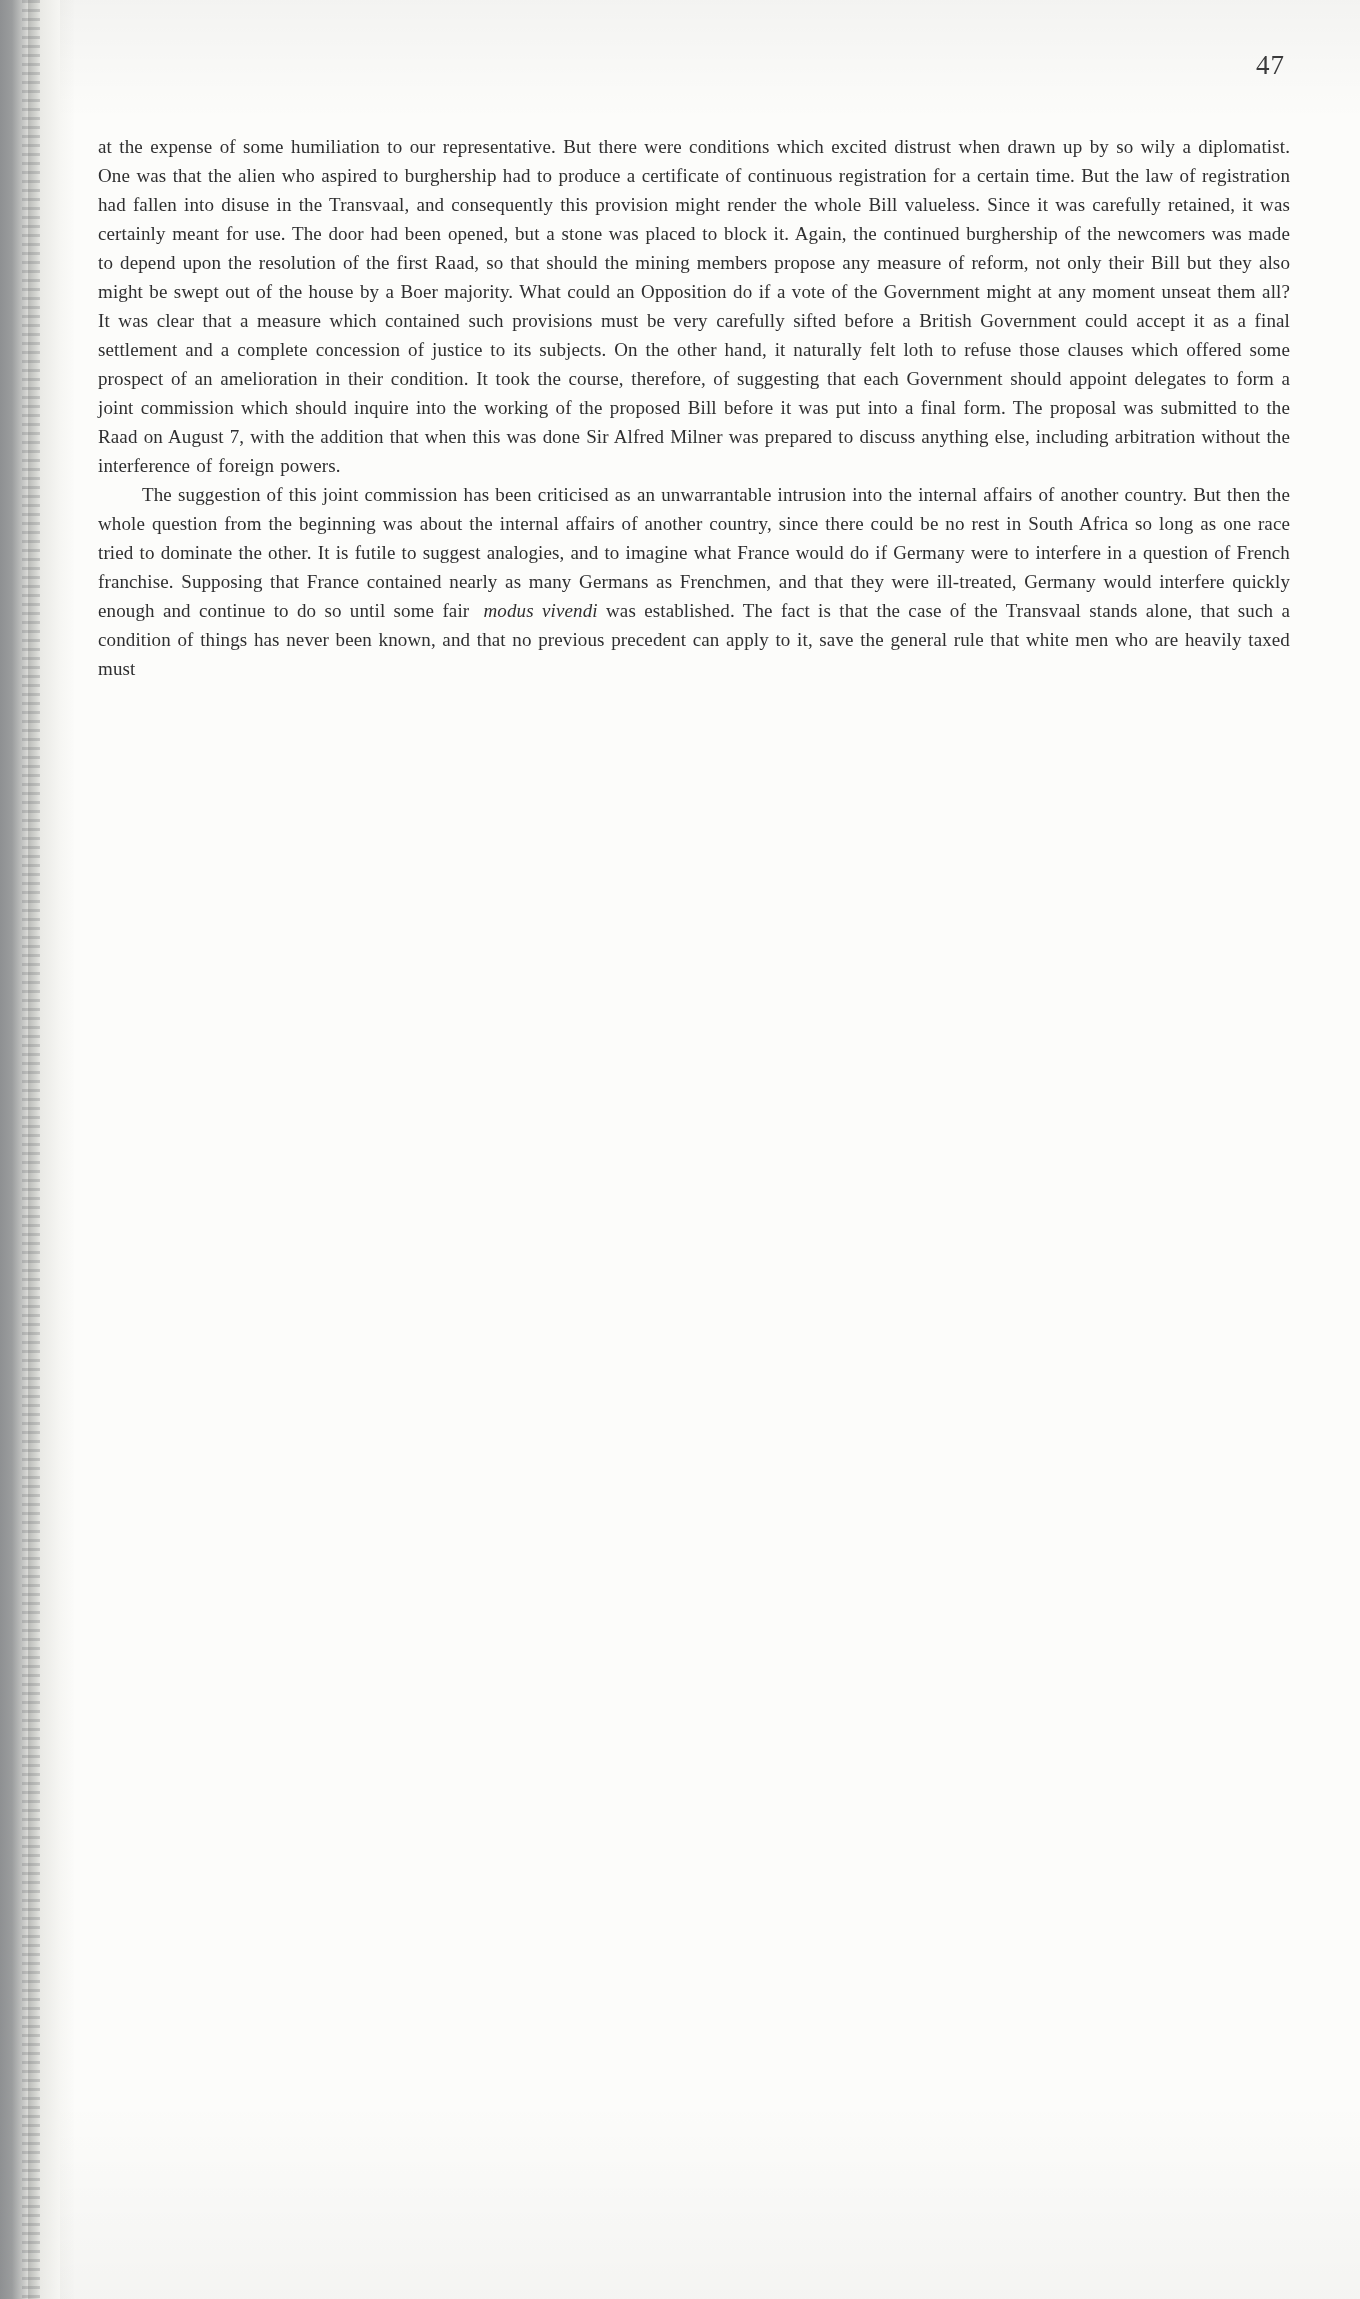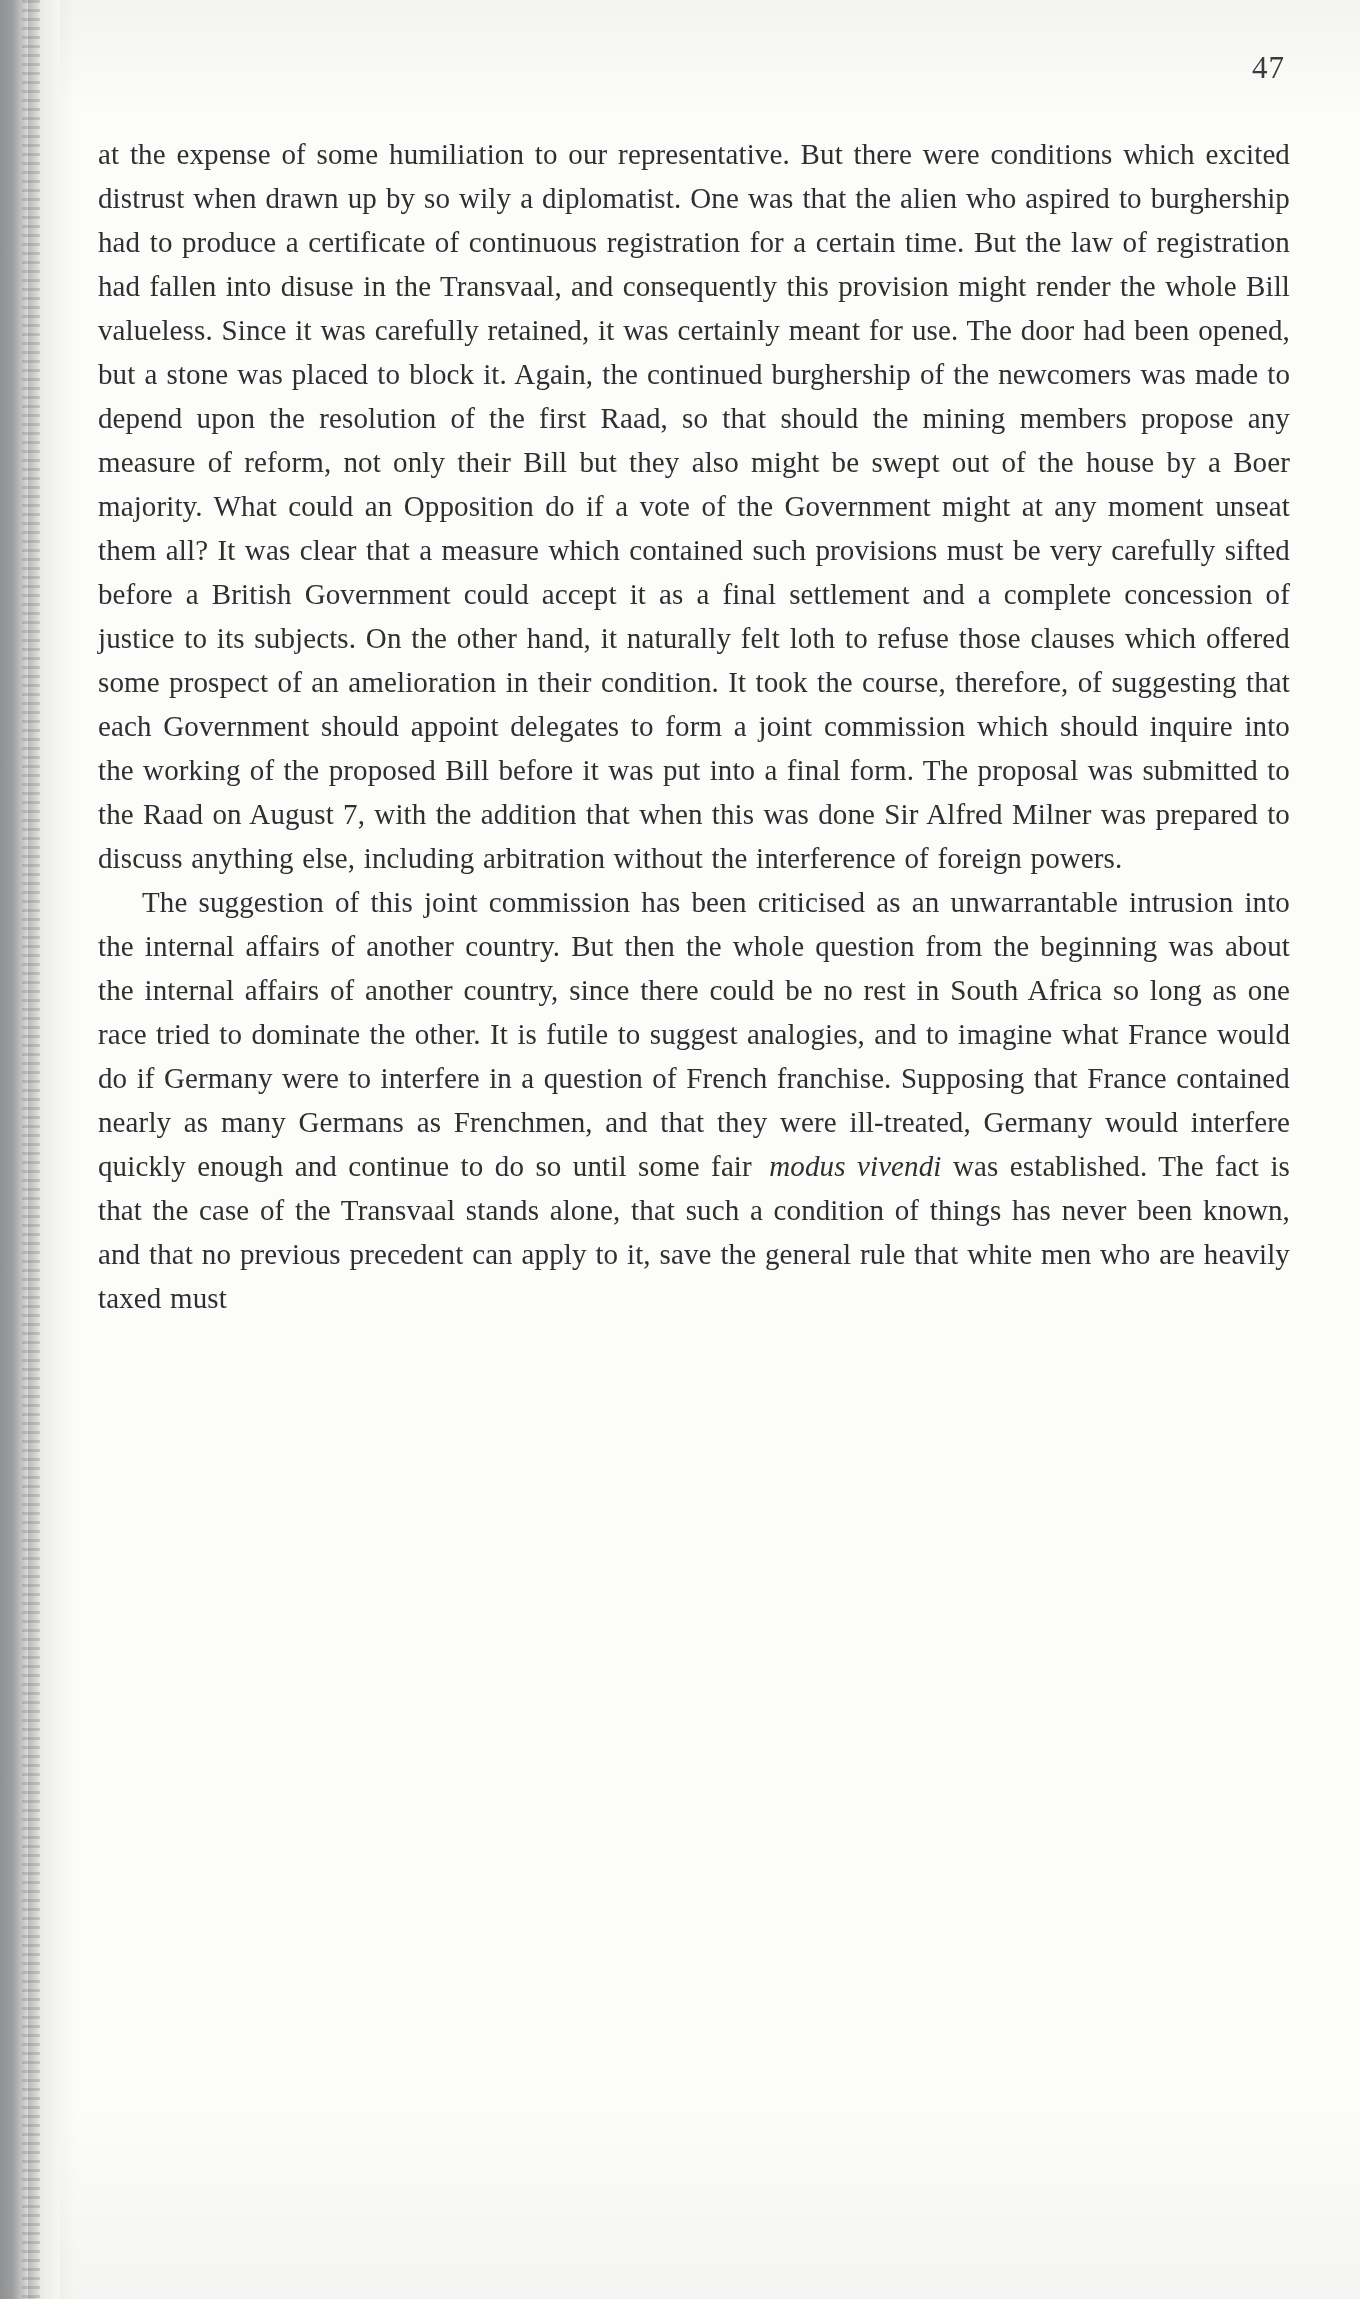--- a/index.html
+++ b/index.html
@@ -85,36 +85,36 @@
     font-size: 27px;
     letter-spacing: 2.4px;
     color: #3b3b3c;
     font-family: "Liberation Serif", serif;
     text-indent: 60px;
   }
   .folio {
     position: absolute;
     right: 0;
     top: 2px;
-    font-size: 31px;
+    font-size: 27px;
     color: #3a3a3b;
     letter-spacing: 1px;
   }
 
   
   .body-col {
     position: absolute;
     left: 98px;
     width: 1192px;
     top: 132px;
   }
   .para {
     margin: 0;
-    font-size: 29px;
-    line-height: 44px;
+    font-size: 19px;
+    line-height: 29px;
     text-align: justify;
     text-align-last: left;
     color: #2f2f30;
     letter-spacing: 0.12px;
     word-spacing: 1.2px;
   }
   .para.indent {
     text-indent: 44px;
   }
   .para + .para {

